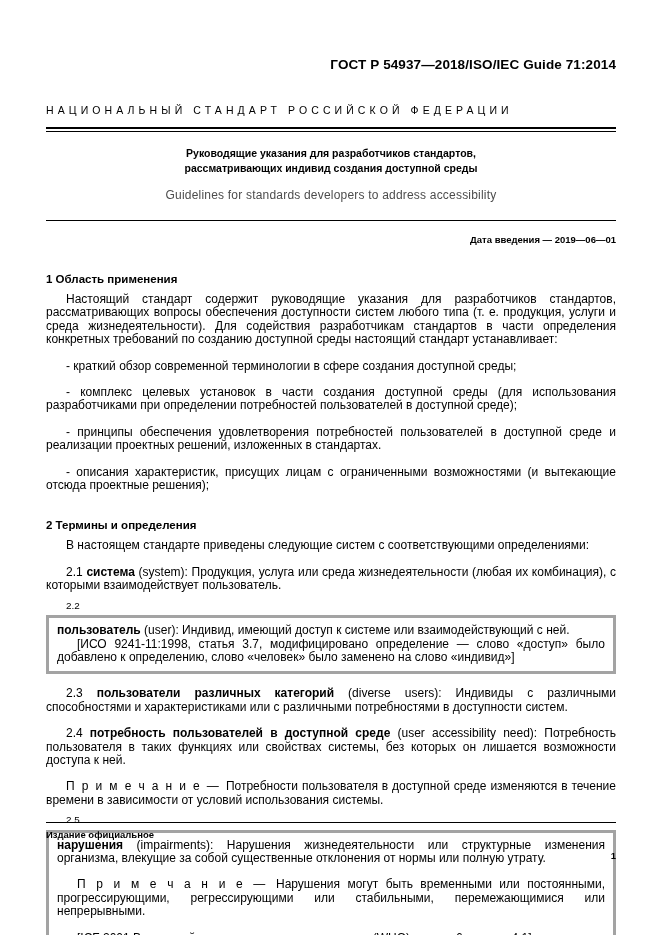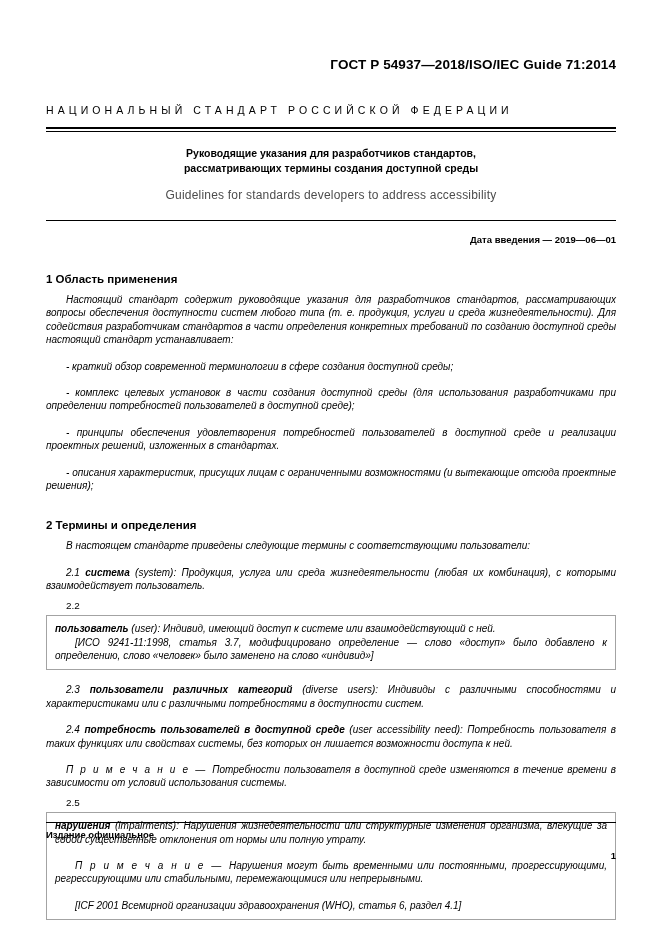--- a/index.html
+++ b/index.html
@@ -79,37 +79,36 @@
   .sec-heading {
     font-size: 11.5px;
     font-weight: bold;
     margin-top: 28px;
     margin-bottom: 8px;
   }
   .sec-heading.second {
     margin-top: 27px;
   }
   p.body {
-    font-size: 10px;
+    font-size: 12px;
     line-height: 13.4px;
     margin: 0 0 0 0;
     text-align: justify;
     text-indent: 20px;
-    font-style: italic;
   }
   p.dash {
     text-indent: 20px;
   }
   p.spaced {
     margin-top: 13px;
   }
   .b { font-weight: bold; }
 
   .boxed {
-    border: 1px solid #a3a3a3;
+    border: 3px solid #a3a3a3;
     padding: 6px 8px 7px 8px;
     margin-top: 3px;
   }
   .boxed p.body {
     text-indent: 0;
   }
   .boxed p.ind {
     text-indent: 20px;
   }
   .num-line {
@@ -153,39 +152,39 @@
 
     <div class="doc-code">ГОСТ Р 54937—2018/ISO/IEC Guide 71:2014</div>
 
     <div class="national-standard">НАЦИОНАЛЬНЫЙ СТАНДАРТ РОССИЙСКОЙ ФЕДЕРАЦИИ</div>
 
     <div class="rule-thick"></div>
     <div class="rule-thin"></div>
 
     <div class="title-block">
       <div class="title-ru">Руководящие указания для разработчиков стандартов,</div>
-      <div class="title-ru">рассматривающих термины создания доступной среды</div>
+      <div class="title-ru">рассматривающих индивид создания доступной среды</div>
       <div class="title-en">Guidelines for standards developers to address accessibility</div>
     </div>
 
     <div class="rule-under-title"></div>
 
     <div class="intro-date">Дата введения — 2019—06—01</div>
 
     <div class="sec-heading">1 Область применения</div>
 
     <p class="body">Настоящий стандарт содержит руководящие указания для разработчиков стандартов, рассматривающих вопросы обеспечения доступности систем любого типа (т. е. продукция, услуги и среда жизнедеятельности). Для содействия разработчикам стандартов в части определения конкретных требований по созданию доступной среды настоящий стандарт устанавливает:</p>
     <p class="body dash spaced">- краткий обзор современной терминологии в сфере создания доступной среды;</p>
     <p class="body dash spaced">- комплекс целевых установок в части создания доступной среды (для использования разработчиками при определении потребностей пользователей в доступной среде);</p>
     <p class="body dash spaced">- принципы обеспечения удовлетворения потребностей пользователей в доступной среде и реализации проектных решений, изложенных в стандартах.</p>
     <p class="body dash spaced">- описания характеристик, присущих лицам с ограниченными возможностями (и вытекающие отсюда проектные решения);</p>
 
     <div class="sec-heading second">2 Термины и определения</div>
 
-    <p class="body">В настоящем стандарте приведены следующие термины с соответствующими пользователи:</p>
+    <p class="body">В настоящем стандарте приведены следующие систем с соответствующими определениями:</p>
     <p class="body spaced">
       <span>2.1 </span><span class="b">система</span><span> (system): Продукция, услуга или среда жизнедеятельности (любая их комбинация), с которыми взаимодействует пользователь.</span>
     </p>
 
     <p class="num-line">2.2</p>
 
     <div class="boxed">
       <p class="body">
         <span class="b">пользователь</span><span> (user): Индивид, имеющий доступ к системе или взаимодействующий с ней.</span>
       </p>

